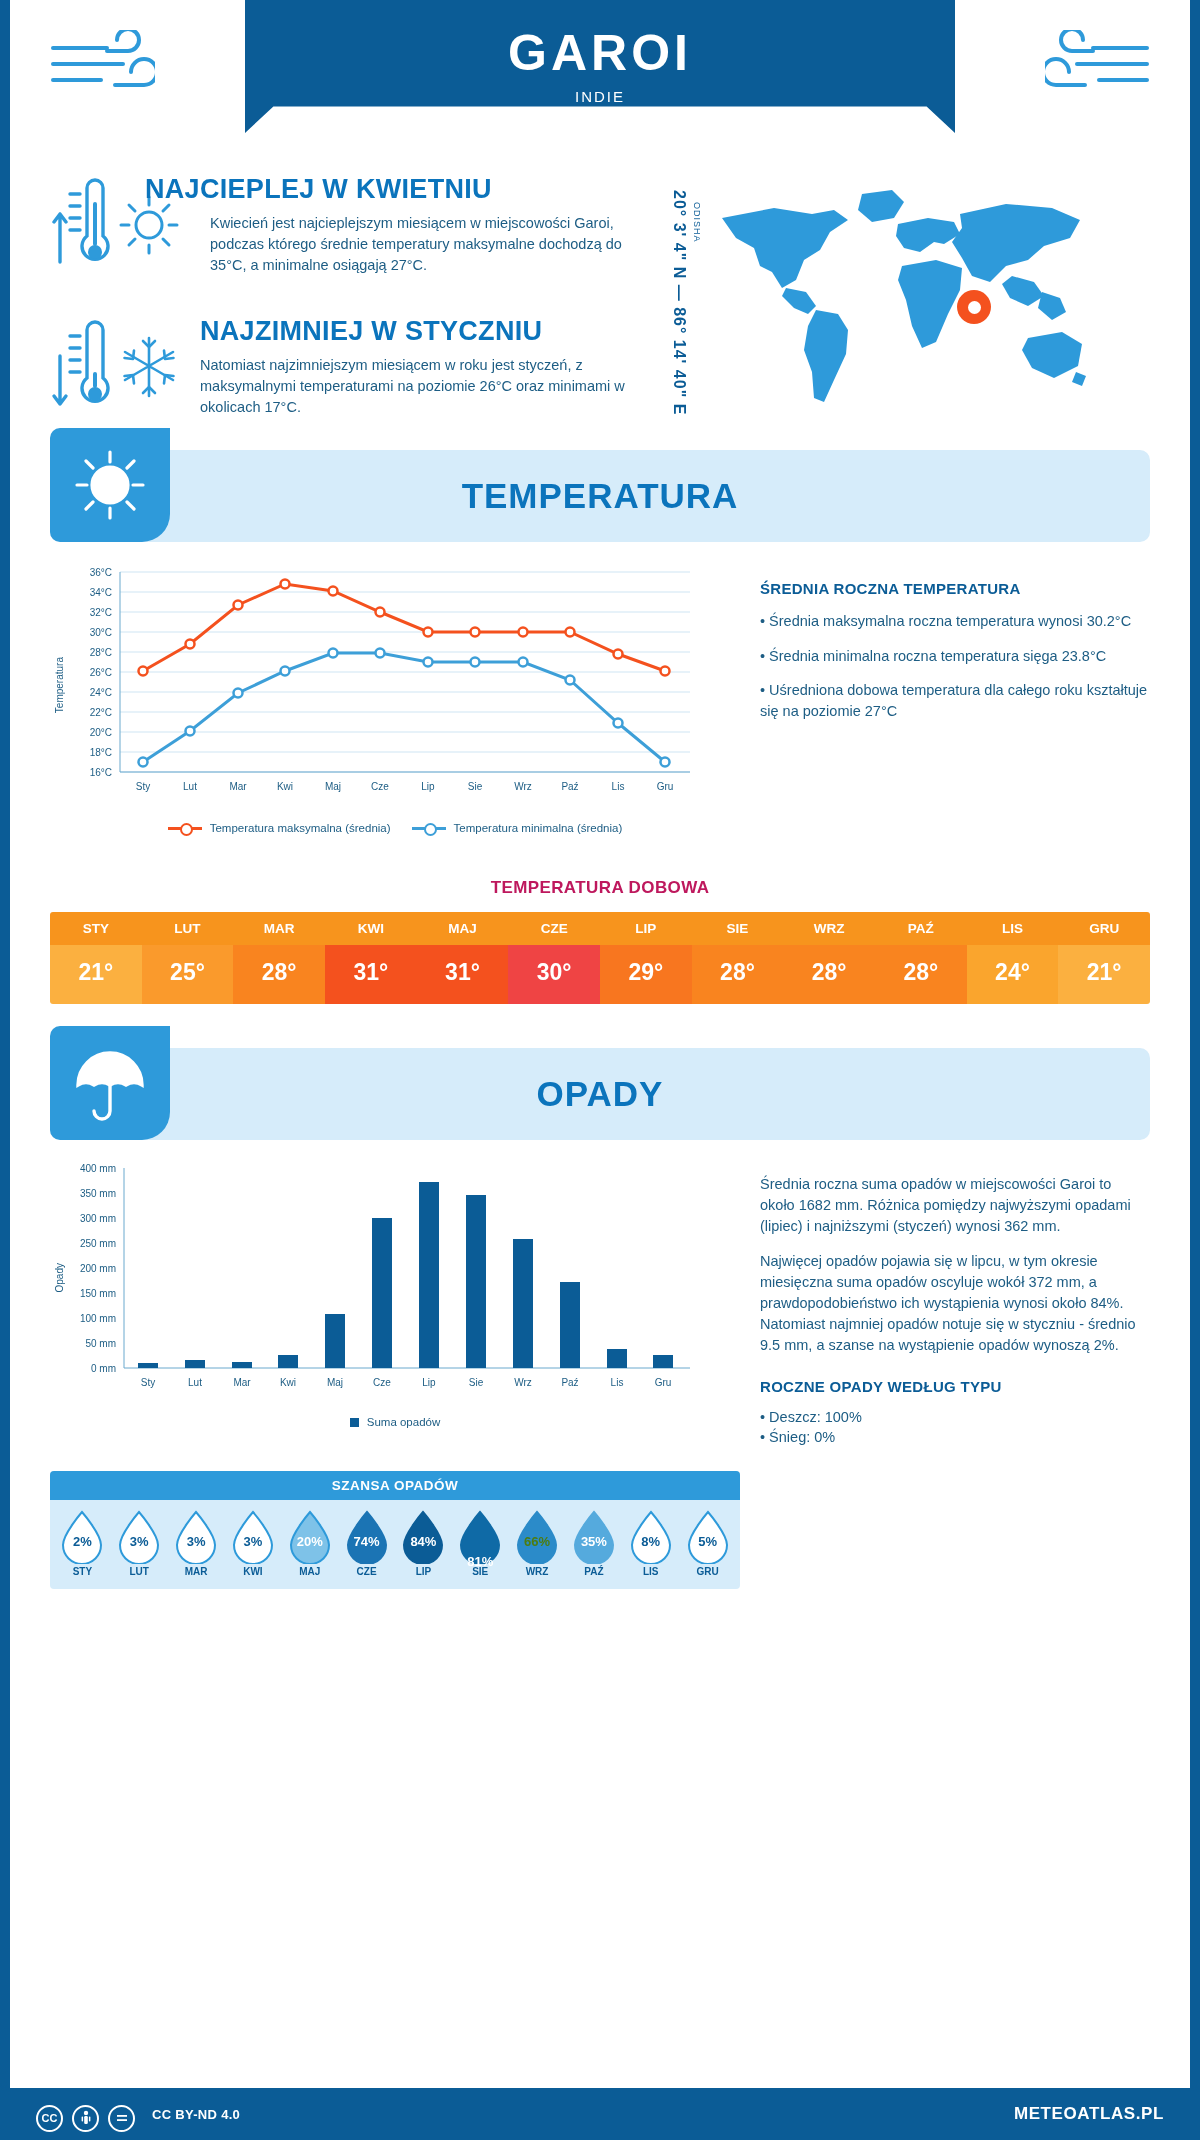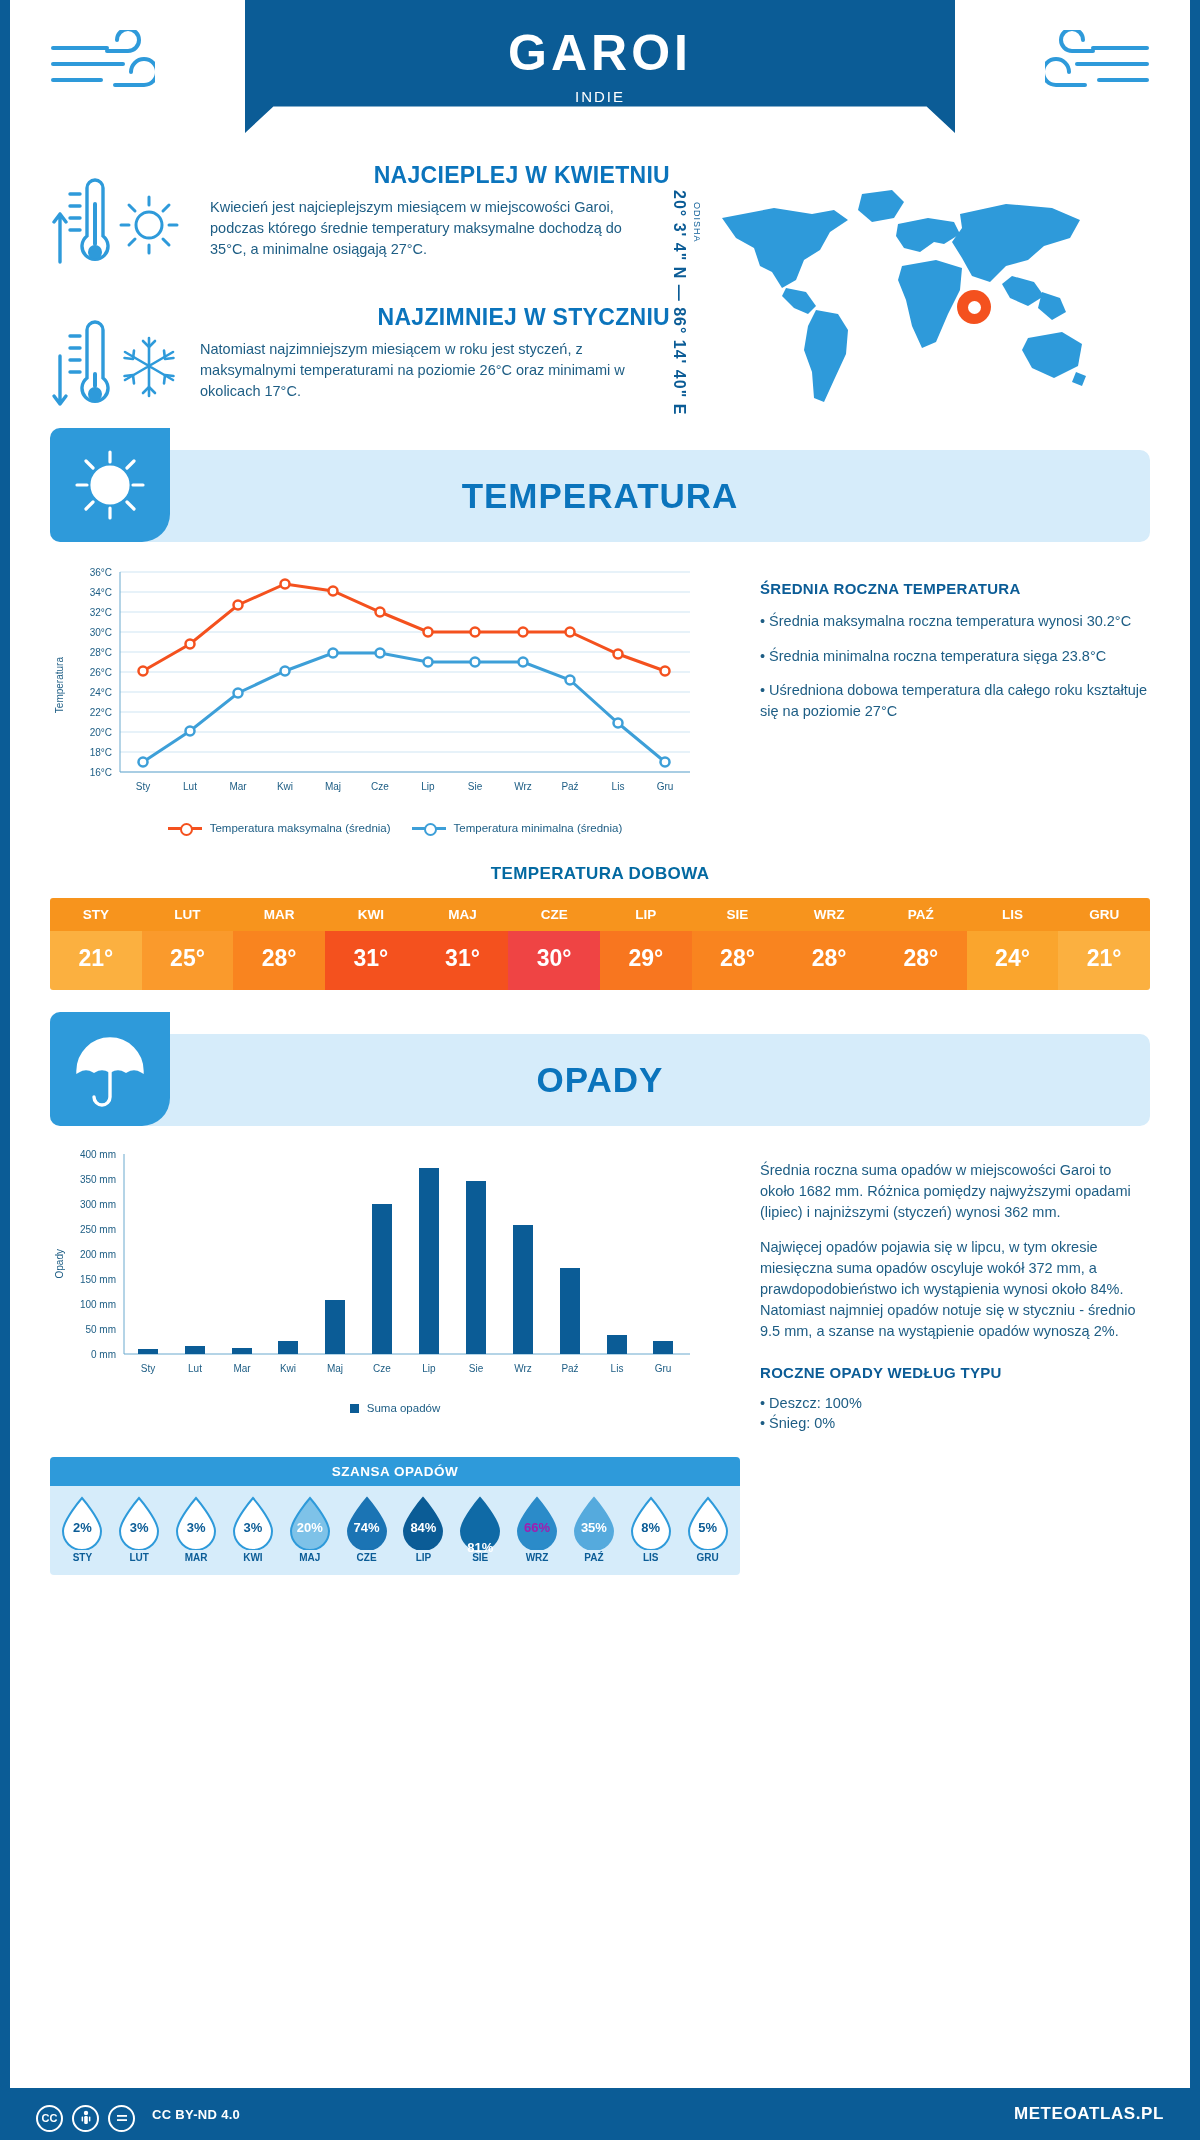--- a/index.html
+++ b/index.html
@@ -75,26 +75,25 @@
   .fact-icons {
     width: 150px;
     display: flex;
     align-items: center;
     justify-content: flex-start;
     gap: 6px;
     padding-top: 10px;
   }
   .fact-body { flex: 1; padding-top: 2px; }
   .fact-title {
-    margin: 0 0 8px 0;
-    font-size: 23px;
+    margin: 12px 0 8px 0;
+    font-size: 27px;
     font-weight: bold;
     color: #0b74bc;
     letter-spacing: 0.3px;
-    text-align: right;
   }
   .fact-text {
     margin: 0;
     font-size: 14.5px;
     line-height: 1.45;
     color: #1d5d84;
     max-width: 430px;
   }
   .fact-title-warm { margin-left: -55px; }
   .fact-text-indent { margin-left: 10px; }
@@ -223,22 +222,22 @@
     border-radius: 50%;
     background: #ffffff;
     border: 2px solid currentColor;
   }
 
   
   .daily-title {
     text-align: center;
     font-size: 17px;
     font-weight: bold;
-    color: #0369a1;
-    margin: 30px 0 14px 0;
+    color: #be185d;
+    margin: 44px 0 14px 0;
     letter-spacing: 0.4px;
   }
   .daily-table {
     margin: 0 40px;
     display: grid;
     grid-template-columns: repeat(12, 1fr);
     border-radius: 3px;
     overflow: hidden;
   }
   .daily-head {
@@ -778,21 +777,21 @@
           <span style="color:#ffffff;margin-top:40px;">81%</span>
         </div>
         <div class="chance-month">SIE</div>
       </div>
 
       <div class="chance-cell">
         <div class="drop">
           <svg width="46" height="54" viewBox="0 0 46 54">
               <path d="M23 2 C23 2 4 24 4 35 a19 19 0 0 0 38 0 C42 24 23 2 23 2 z" fill="#2b8bc9" stroke="#2b8bc9" stroke-width="2"></path>
             </svg>
-          <span style="color:#a21caf;">66%</span>
+          <span style="color:#4d7c0f;">66%</span>
         </div>
         <div class="chance-month">WRZ</div>
       </div>
 
       <div class="chance-cell">
         <div class="drop">
           <svg width="46" height="54" viewBox="0 0 46 54">
               <path d="M23 2 C23 2 4 24 4 35 a19 19 0 0 0 38 0 C42 24 23 2 23 2 z" fill="#55aadd" stroke="#55aadd" stroke-width="2"></path>
             </svg>
           <span style="color:#ffffff;">35%</span>

